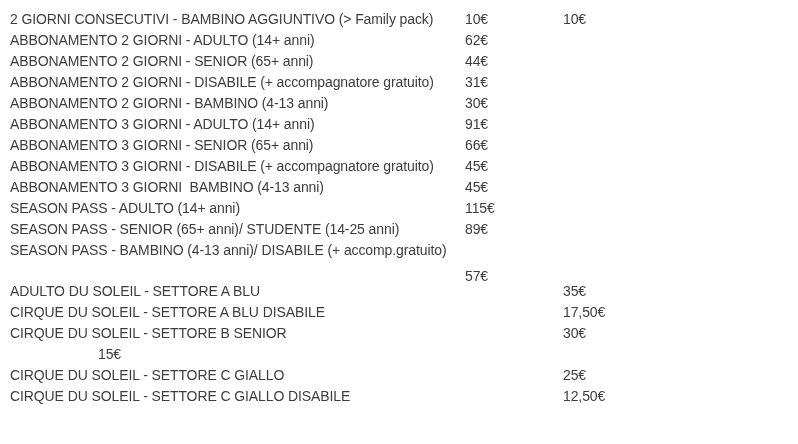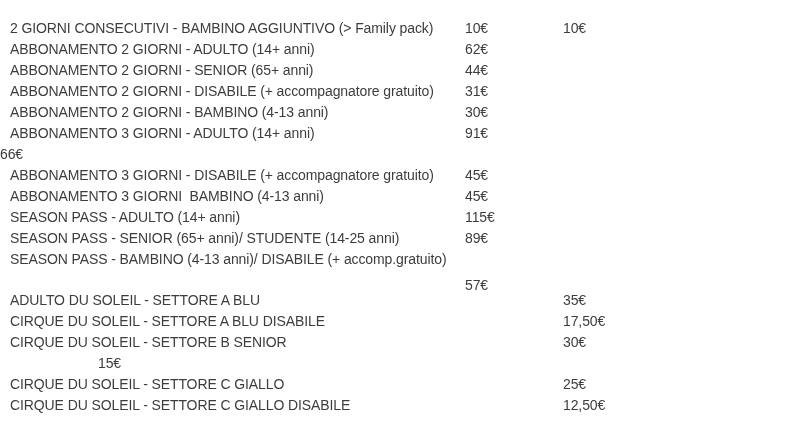--- a/index.html
+++ b/index.html
@@ -10,21 +10,21 @@
   body {
     width: 798px;
     height: 444px;
     overflow: hidden;
     font-family: "Liberation Sans", sans-serif;
     font-size: 14px;
     color: #3d3d3d;
     letter-spacing: -0.1px;
   }
   .price-table {
-    padding-top: 18px;
+    padding-top: 9px;
     width: 794px;
   }
   .row {
     display: flex;
     height: 21px;
     line-height: 21px;
     white-space: pre;
   }
   .cell { overflow: visible; }
   .label {
@@ -84,20 +84,21 @@
     <div class="cell price-b"></div>
   </div>
 
   <div class="row">
     <div class="cell label">ABBONAMENTO 3 GIORNI - ADULTO (14+ anni)</div>
     <div class="cell price-a">91€</div>
     <div class="cell price-b"></div>
   </div>
 
   <div class="row">
+    <div class="cell label">ABBONAMENTO 3 GIORNI - SENIOR (65+ anni)</div>
     <div class="cell price-a">66€</div>
     <div class="cell price-b"></div>
   </div>
 
   <div class="row">
     <div class="cell label">ABBONAMENTO 3 GIORNI - DISABILE (+ accompagnatore gratuito)</div>
     <div class="cell price-a">45€</div>
     <div class="cell price-b"></div>
   </div>
 

